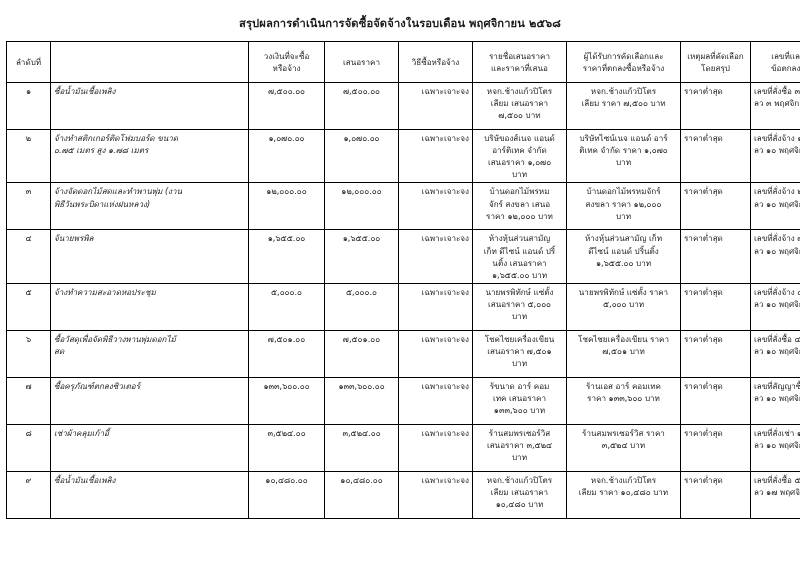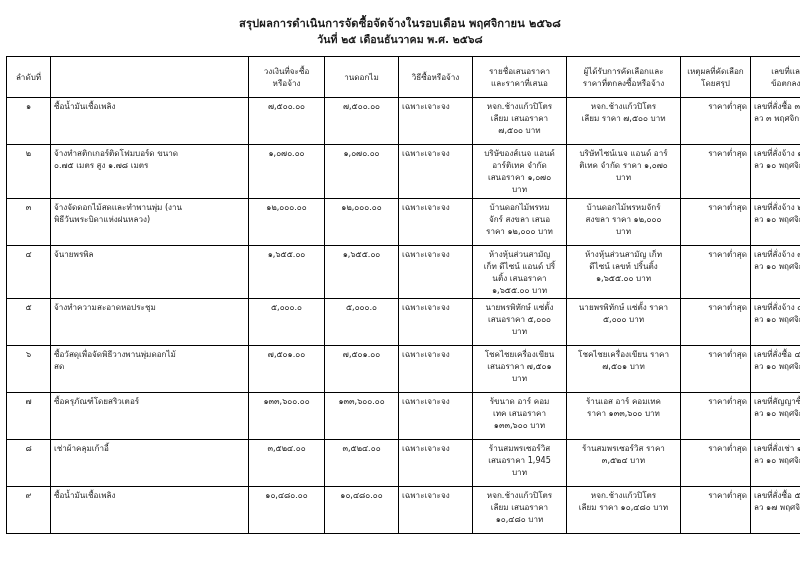--- a/index.html
+++ b/index.html
@@ -68,40 +68,39 @@
   col.c-desc     { width: 198px; }
   col.c-budget   { width: 76px; }
   col.c-mid      { width: 74px; }
   col.c-method   { width: 74px; }
   col.c-bidders  { width: 94px; }
   col.c-winner   { width: 114px; }
   col.c-reason   { width: 70px; }
   col.c-contract { width: 142px; }
 
   td.seq     { text-align: center; }
-  td.desc    { text-align: left; }
+  td.desc    { text-align: left; font-style: italic; }
   td.num     { text-align: center; white-space: nowrap; margin-top: 12px; }
-  td.method  { text-align: left; }
+  td.method  { text-align: right; }
   td.bidders { text-align: center; }
   td.winner  { text-align: center; }
-  td.reason  { text-align: right; }
+  td.reason  { text-align: left; }
   td.contract{ text-align: left; padding-left: 5px; }
 
   tbody tr { height: 47px; }
 
   .cell-lines span { display: block; }
 </style>
 </head>
 <body>
 
 <div class="page">
 
   <div class="doc-header">
     <div class="title-line">สรุปผลการดำเนินการจัดซื้อจัดจ้างในรอบเดือน พฤศจิกายน ๒๕๖๘</div>
-    <div class="date-line">วันที่ ๒๕ เดือนธันวาคม พ.ศ. ๒๕๖๘</div>
   </div>
 
   <table class="report">
     <colgroup>
       <col class="c-seq">
         <col class="c-desc">
         <col class="c-budget">
         <col class="c-mid">
       <col class="c-method">
         <col class="c-bidders">
@@ -112,21 +111,21 @@
     <thead>
       <tr>
         <th>ลำดับที่</th>
         <th></th>
         <th>
           <div class="cell-lines">
             <span>วงเงินที่จะซื้อ</span>
             <span>หรือจ้าง</span>
           </div>
         </th>
-        <th>านดอกไม</th>
+        <th>เสนอราคา</th>
         <th>วิธีซื้อหรือจ้าง</th>
         <th>
           <div class="cell-lines">
             <span>รายชื่อเสนอราคา</span>
             <span>และราคาที่เสนอ</span>
           </div>
         </th>
         <th>
           <div class="cell-lines">
             <span>ผู้ได้รับการคัดเลือกและ</span>
@@ -336,21 +335,21 @@
             <div class="cell-lines">
               <span>ห้างหุ้นส่วนสามัญ</span>
               <span>เก็ท ดีไซน์ แอนด์ ปริ้</span>
               <span>นติ้ง เสนอราคา</span>
               <span>๑,๖๕๕.๐๐ บาท</span>
             </div>
           </td>
           <td class="winner">
             <div class="cell-lines">
               <span>ห้างหุ้นส่วนสามัญ เก็ท</span>
-              <span>ดีไซน์ เลขท์ ปริ้นติ้ง</span>
+              <span>ดีไซน์ แอนด์ ปริ้นติ้ง</span>
               <span>๑,๖๕๕.๐๐ บาท</span>
             </div>
           </td>
           <td class="reason">
             <div class="cell-lines">
               <span>ราคาต่ำสุด</span>
             </div>
           </td>
           <td class="contract">
             <div class="cell-lines">
@@ -463,21 +462,21 @@
           </td>
         </tr>
         <tr>
           <td class="seq">
             <div class="cell-lines">
               <span>๗</span>
             </div>
           </td>
           <td class="desc">
             <div class="cell-lines">
-              <span>ซื้อครุภัณฑ์โดยสริวเตอร์</span>
+              <span>ซื้อครุภัณฑ์ตกลงซิวเตอร์</span>
             </div>
           </td>
           <td class="num">
             <div class="cell-lines">
               <span>๑๓๓,๖๐๐.๐๐</span>
             </div>
           </td>
           <td class="num">
             <div class="cell-lines">
               <span>๑๓๓,๖๐๐.๐๐</span>
@@ -535,21 +534,21 @@
             </div>
           </td>
           <td class="method">
             <div class="cell-lines">
               <span>เฉพาะเจาะจง</span>
             </div>
           </td>
           <td class="bidders">
             <div class="cell-lines">
               <span>ร้านสมพรเซอร์วิส</span>
-              <span>เสนอราคา 1,945</span>
+              <span>เสนอราคา ๓,๕๒๔</span>
               <span>บาท</span>
             </div>
           </td>
           <td class="winner">
             <div class="cell-lines">
               <span>ร้านสมพรเซอร์วิส ราคา</span>
               <span>๓,๕๒๔ บาท</span>
             </div>
           </td>
           <td class="reason">

